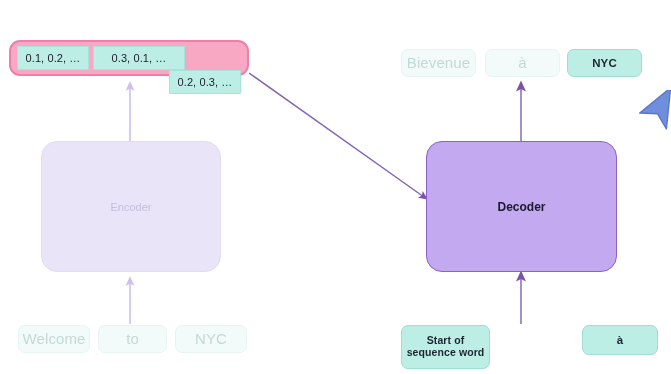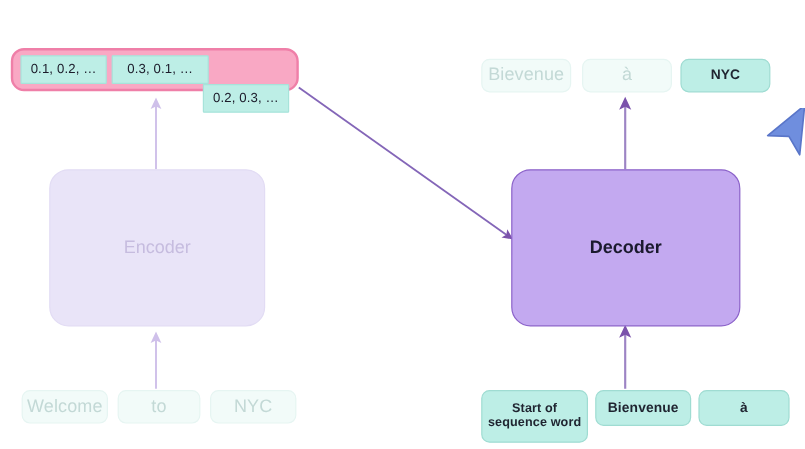--- a/index.html
+++ b/index.html
@@ -77,28 +77,28 @@
     box-sizing: border-box;
     display: flex;
     align-items: center;
     justify-content: center;
     border-radius: 16px;
   }
   #encoder-block {
     background: #e9e4f8;
     border: 1px solid #e2dcf4;
     color: #c6bcdf;
-    font-size: 15px;
+    font-size: 11px;
     font-weight: 400;
   }
   #decoder-block {
     background: #c3a9f0;
     border: 1.6px solid #8b62c9;
     color: #1b1a2e;
-    font-size: 15px;
+    font-size: 12px;
     font-weight: 700;
   }
 
   
   #arrows {
     position: absolute;
     left: 0;
     top: 0;
     width: 671px;
     height: 374px;
@@ -143,41 +143,40 @@
 
     <g>
       <line x1="521" y1="141" x2="521" y2="86" stroke="#9d84c4" stroke-width="1.8" marker-end="url(#head-active)"></line>
     </g>
   </svg>
 
   <div id="vector-group" style="left:9px; top:40px; width:240px; height:36px;">
   </div>
 
   <div class="chip vec-chip" style="left:17px; top:46px; width:72px; height:24px;">0.1, 0.2, …</div>
-  <div class="chip vec-chip" style="left:93px; top:46px; width:81px; height:24px;">0.3, 0.1, …</div>
+  <div class="chip vec-chip" style="left:93px; top:46px; width:92px; height:24px;">0.3, 0.1, …</div>
   <div class="chip vec-chip" style="left:169px; top:46px; width:72px; height:24px;margin-top:24px;">0.2, 0.3, …</div>
 
   <div class="block" id="encoder-block" style="left:41px; top:141px; width:180px; height:131px;">
     <span>Encoder</span>
   </div>
 
   <div class="chip word-faded" style="left:18px; top:325px; width:72px; height:28px;">Welcome</div>
   <div class="chip word-faded" style="left:98px; top:325px; width:69px; height:28px;">to</div>
   <div class="chip word-faded" style="left:175px; top:325px; width:72px; height:28px;">NYC</div>
 
   <div class="block" id="decoder-block" style="left:426px; top:141px; width:191px; height:131px;">
     <span>Decoder</span>
   </div>
 
   <div class="chip word-faded" style="left:401px; top:49px; width:75px; height:28px;">Bievenue</div>
   <div class="chip word-faded" style="left:485px; top:49px; width:75px; height:28px;">à</div>
   <div class="chip word-solid" style="left:567px; top:49px; width:75px; height:28px;">NYC</div>
 
   <div class="chip word-solid" style="left:401px; top:325px; width:89px; height:44px; font-size:10.5px;">Start of
 sequence word</div>
-  <div class="chip word-solid" style="left:496px; top:325px; width:80px; height:30px;">Bienvenue</div>
   <div class="chip word-solid" style="left:582px; top:325px; width:76px; height:30px;">à</div>
 
   <svg id="blue-pointer" style="left:634px; top:90px;" width="44" height="45" viewBox="0 0 44 45" xmlns="http://www.w3.org/2000/svg">
     <path d="M42,2 L6,19 L23,24 L28,41 Z" fill="#6f8ede" stroke="#5a76c9" stroke-width="1.4" stroke-linejoin="round" transform="rotate(-14 22 22)"></path>
   </svg>
 
 </div>
 
 </body></html>

